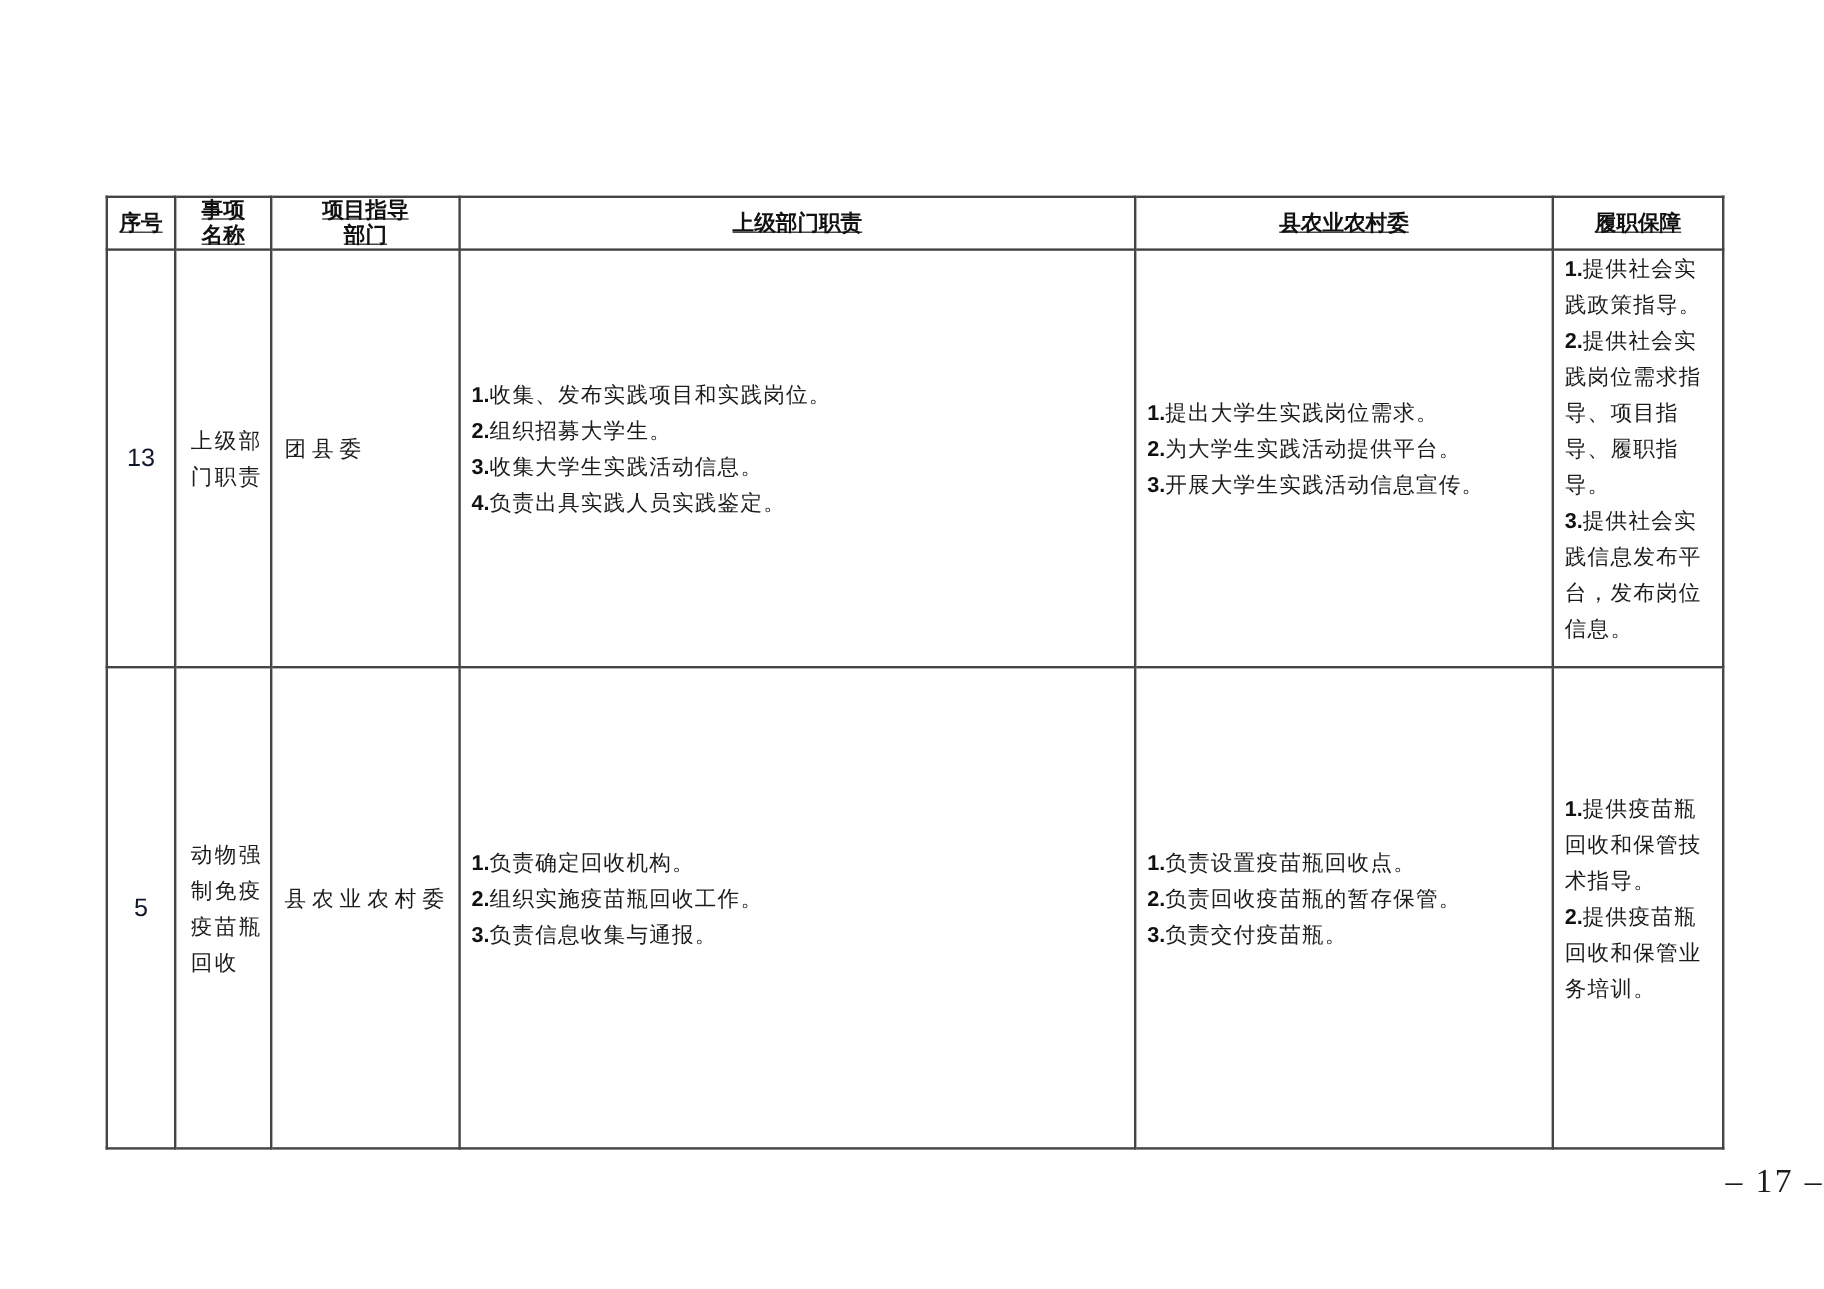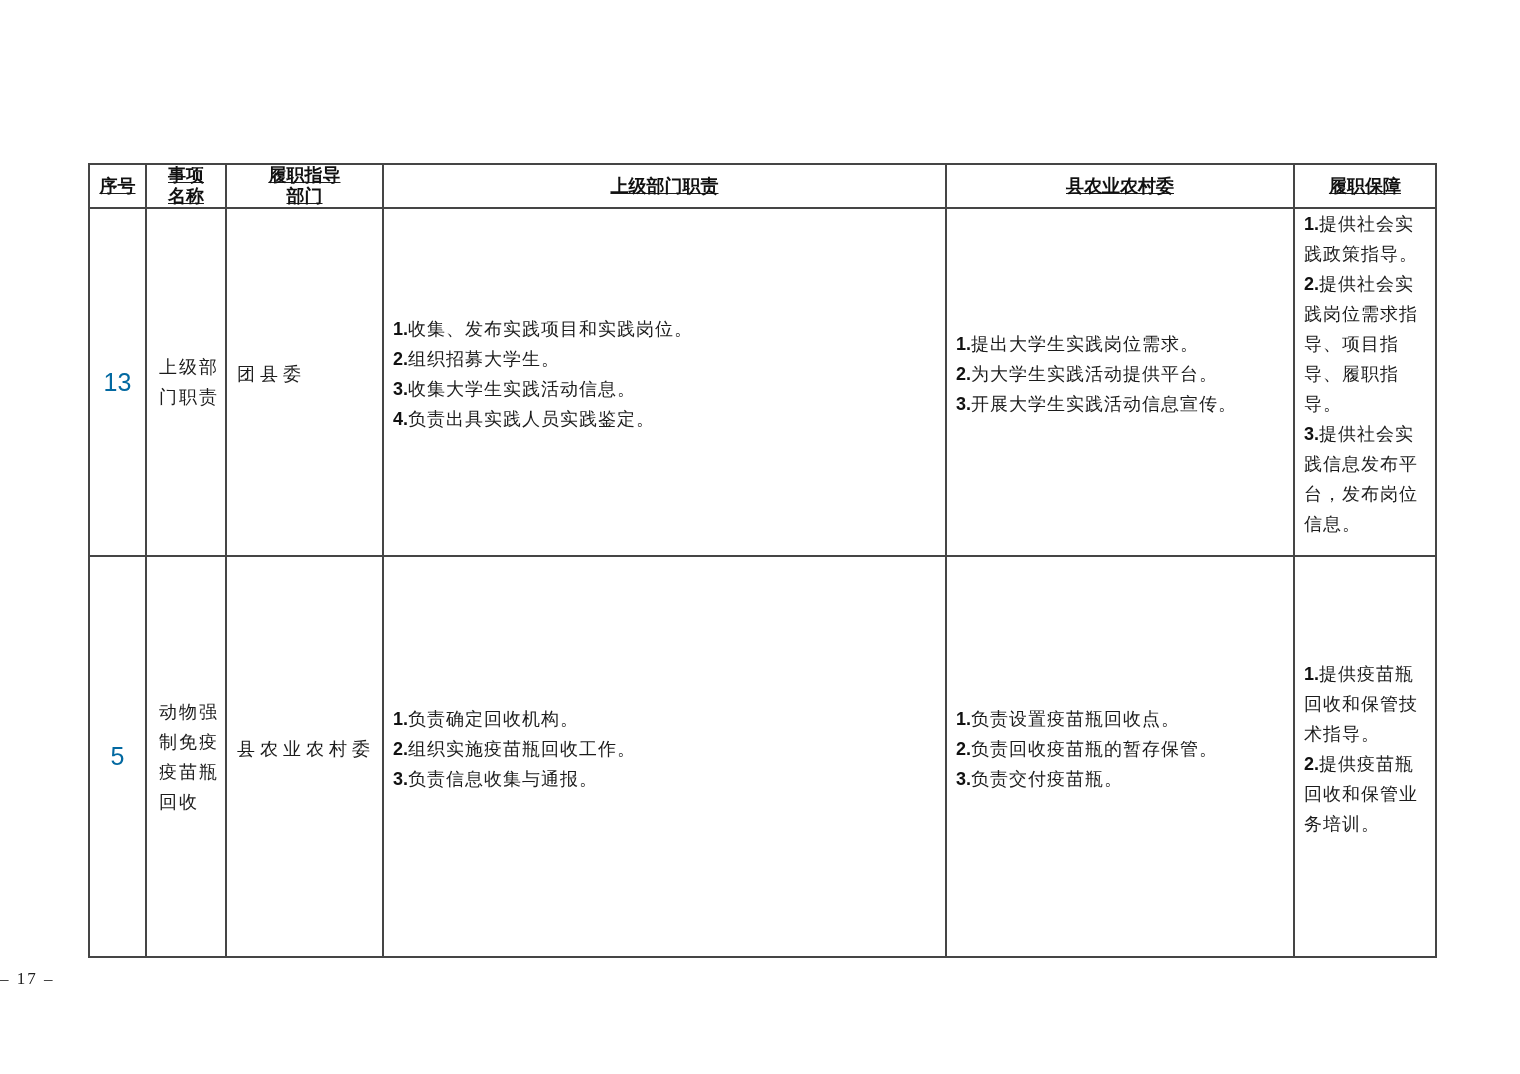--- a/index.html
+++ b/index.html
@@ -42,22 +42,22 @@
     font-size: 18px;
     vertical-align: middle;
   }
   tr.header-row { height: 44px; text-decoration: underline; }
   tr.row-13 { height: 295px; }
   tr.row-14 { height: 401px; }
 
   td.c-seq {
     text-align: center;
     font-family: "Liberation Sans", "DejaVu Sans", sans-serif;
-    font-size: 25px;
-    color: #0369a1;
+    font-size: 21px;
+    color: #0f172a;
   }
   td.c-name {
     padding: 0 4px 0 12px;
     letter-spacing: 2px;
     line-height: 30px;
   }
   td.c-dept {
     padding: 0 4px 16px 10px;
     letter-spacing: 5px;
     line-height: 30px;
@@ -72,22 +72,22 @@
     font-family: "Liberation Sans", "DejaVu Sans", sans-serif;
     font-weight: bold;
     letter-spacing: 0;
     color: #111111;
   }
   .footer-pageno {
     position: absolute;
     left: 0;
     top: 969px;
     width: 1520px;
-    text-align: left;
-    font-size: 17px;
+    text-align: right;
+    font-size: 28px;
     letter-spacing: 2px;
     color: #1c1c1c;
   }
 </style>
 </head>
 <body>
 
 <div class="page">
 
   <table class="duty-table">
@@ -97,21 +97,21 @@
       <col style="width:157px">
       <col style="width:563px">
       <col style="width:348px">
       <col style="width:142px">
     </colgroup>
     <thead>
       <tr class="header-row">
         <th>序号</th>
         <th>事项
 名称</th>
-        <th>履职指导
+        <th>项目指导
 部门</th>
         <th>上级部门职责</th>
         <th>县农业农村委</th>
         <th>履职保障</th>
       </tr>
     </thead>
     <tbody>
       <tr class="row-13">
         <td class="c-seq">13</td>
         <td class="c-name">上级部门职责</td>

